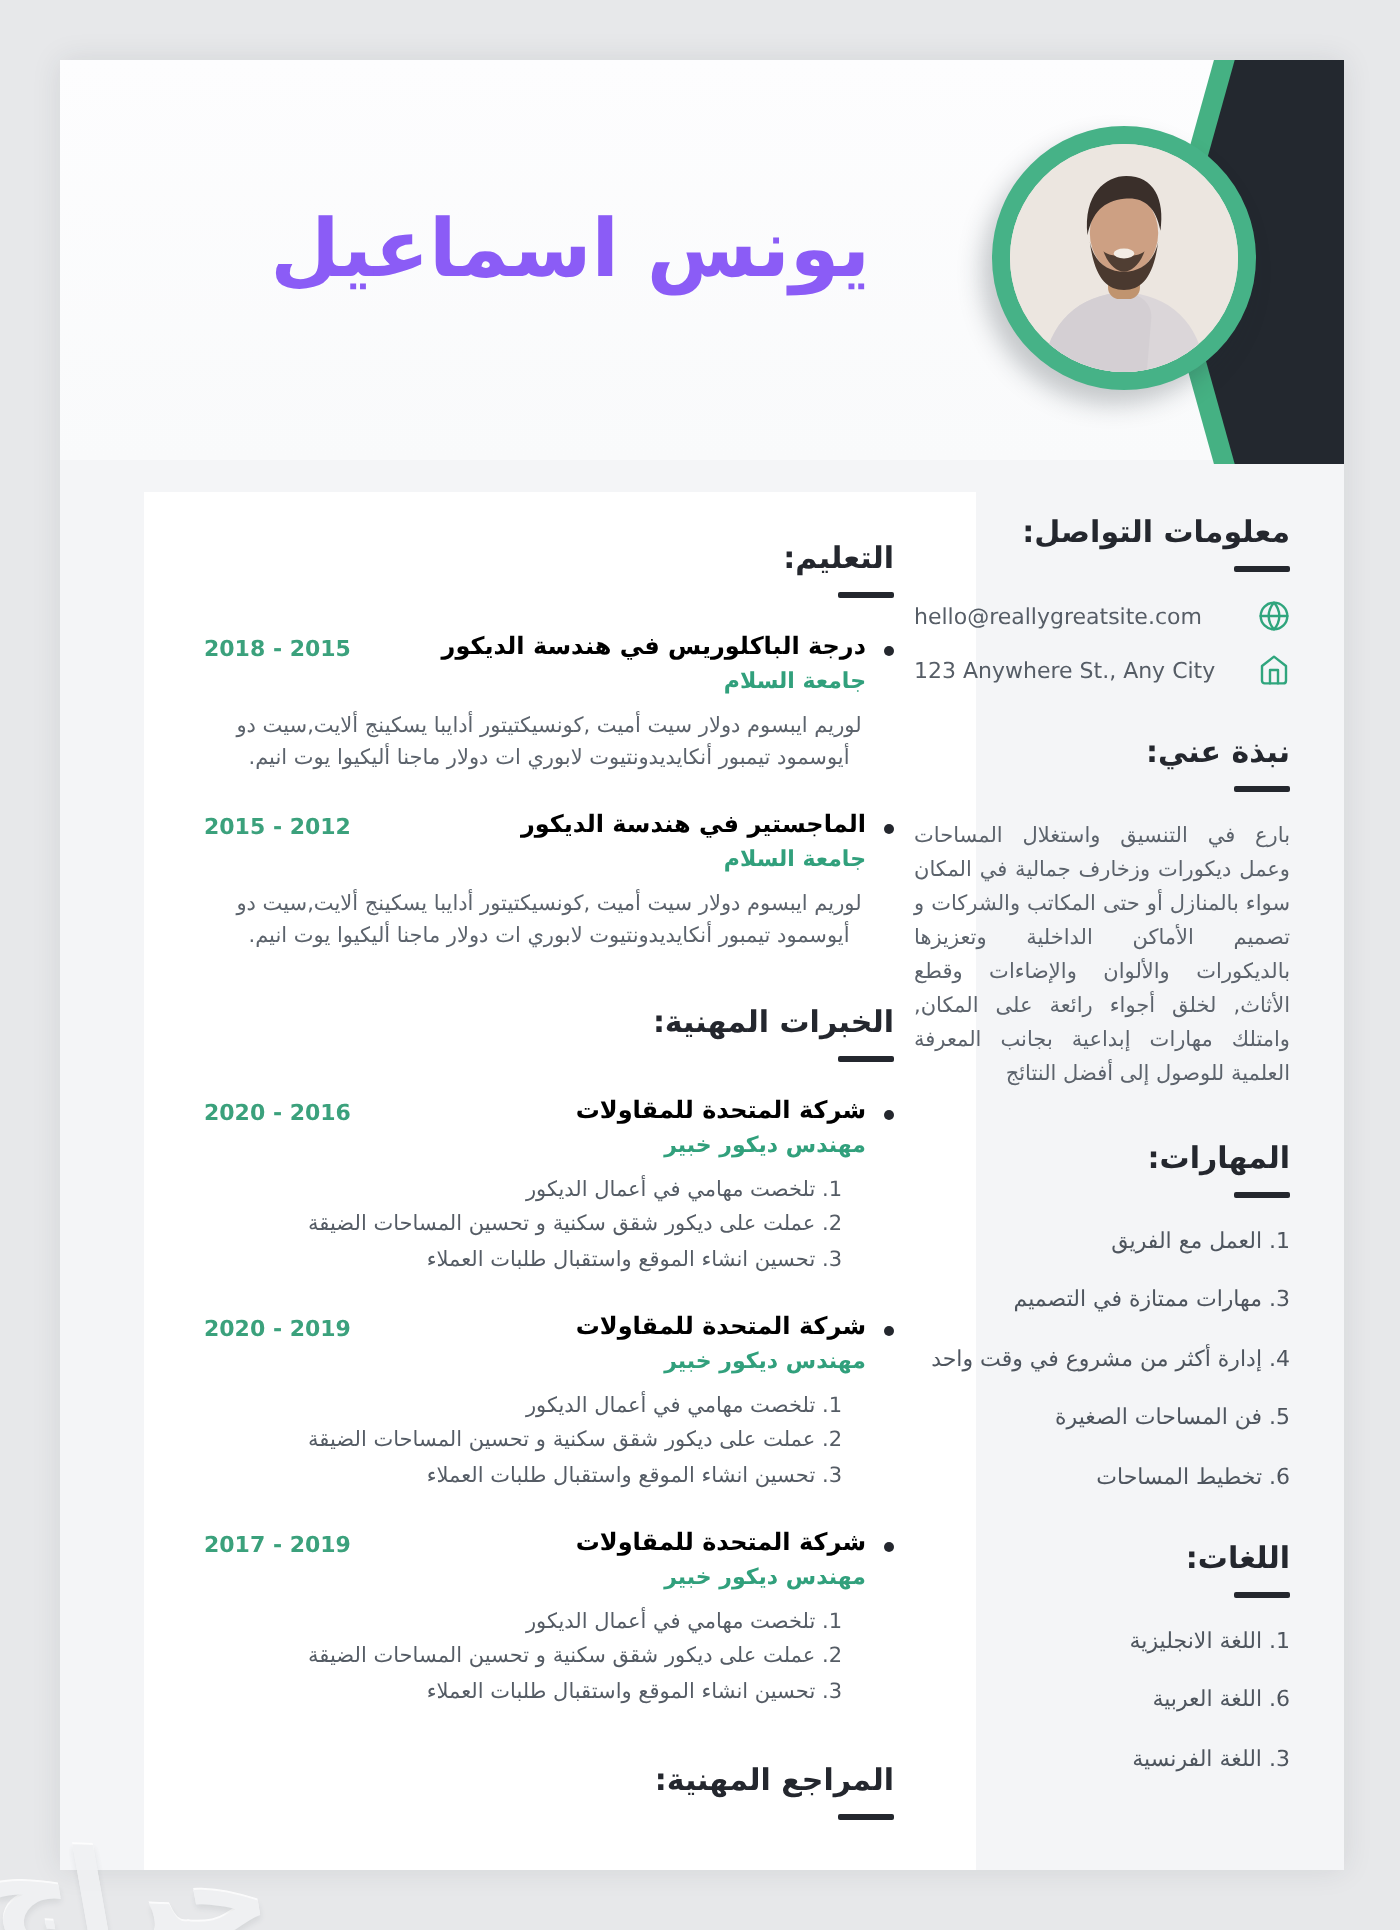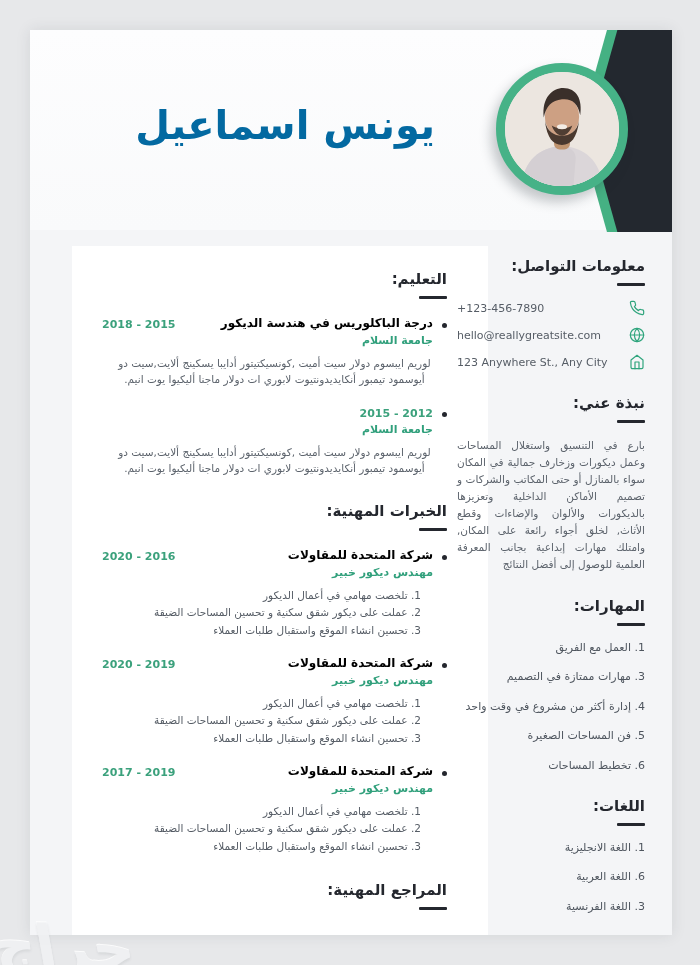--- a/index.html
+++ b/index.html
@@ -23,21 +23,21 @@
   .corner-shape { position:absolute; top:0; right:0; width:92px; height:202px; }
   .photo {
     position:absolute; top:33px; right:44px; width:132px; height:132px;
     border-radius:50%; border:9px solid #46b287; background:#ece6e0;
     overflow:hidden; box-shadow:-5px 7px 12px rgba(30,42,50,.25);
     z-index:3;
   }
   .photo svg { display:block; width:100%; height:100%; }
   .name-block { position:absolute; top:74px; right:237px; text-align:right; z-index:2; }
   .candidate-name {
-    font-size:40px; font-weight:bold; color:#0369a1; line-height:1.05;
+    font-size:40px; font-weight:bold; color:#8b5cf6; line-height:1.05;
     white-space:nowrap; letter-spacing:-0.5px;
   }
   .candidate-role { margin-top:9px; font-size:18px; font-weight:bold; color:#2f9f7b; }
   
   .main-panel {
     position:absolute; left:0; top:216px; width:416px; height:689px;
     background:#ffffff; padding:24px 41px 0 30px; overflow:hidden;margin-left:42px;
   }
   .sidebar {
     position:absolute; top:227px; right:27px; width:188px; text-align:right;
@@ -121,20 +121,21 @@
             <div class="entry-title">درجة الباكلوريس في هندسة الديكور</div>
             <div class="entry-date" dir="ltr">2018 - 2015</div>
           </div>
           <div class="entry-org">جامعة السلام</div>
           <div class="entry-desc">لوريم ايبسوم دولار سيت أميت ,كونسيكتيتور أدايبا يسكينج ألايت,سيت دو أيوسمود تيمبور أنكايديدونتيوت لابوري ات دولار ماجنا أليكيوا يوت انيم.</div>
         </div>
 
         <div class="entry">
           <div class="entry-head">
             <span class="dot"></span>
+            <div class="entry-title">الماجستير في هندسة الديكور</div>
             <div class="entry-date" dir="ltr">2015 - 2012</div>
           </div>
           <div class="entry-org">جامعة السلام</div>
           <div class="entry-desc">لوريم ايبسوم دولار سيت أميت ,كونسيكتيتور أدايبا يسكينج ألايت,سيت دو أيوسمود تيمبور أنكايديدونتيوت لابوري ات دولار ماجنا أليكيوا يوت انيم.</div>
         </div>
       </div>
 
       <div class="section" style="margin-top:26px;">
         <div class="sec-heading">الخبرات المهنية:</div>
         <div class="heading-bar"></div>
@@ -189,26 +190,20 @@
       </div>
 
     </div>
 
     <div class="sidebar">
 
       <div class="side-section">
         <div class="side-head-wrap">
           <div class="sec-heading">معلومات التواصل:</div>
           <div class="heading-bar"></div>
-        </div>
-        <div class="contact-row">
-          <svg width="16" height="16" viewBox="0 0 24 24" fill="none" stroke="#2fa57d" stroke-width="1.8" stroke-linecap="round" stroke-linejoin="round">
-            <path d="M22 16.92v3a2 2 0 0 1-2.18 2 19.79 19.79 0 0 1-8.63-3.07 19.5 19.5 0 0 1-6-6 19.79 19.79 0 0 1-3.07-8.67A2 2 0 0 1 4.11 2h3a2 2 0 0 1 2 1.72 12.84 12.84 0 0 0 .7 2.81 2 2 0 0 1-.45 2.11L8.09 9.91a16 16 0 0 0 6 6l1.27-1.27a2 2 0 0 1 2.11-.45 12.84 12.84 0 0 0 2.81.7A2 2 0 0 1 22 16.92z"></path>
-          </svg>
-          <div class="contact-text">+123-456-7890</div>
         </div>
         <div class="contact-row">
           <svg width="16" height="16" viewBox="0 0 24 24" fill="none" stroke="#2fa57d" stroke-width="1.8" stroke-linecap="round" stroke-linejoin="round">
             <circle cx="12" cy="12" r="10"></circle>
             <line x1="2" y1="12" x2="22" y2="12"></line>
             <path d="M12 2a15.3 15.3 0 0 1 4 10 15.3 15.3 0 0 1-4 10 15.3 15.3 0 0 1-4-10 15.3 15.3 0 0 1 4-10z"></path>
           </svg>
           <div class="contact-text">hello@reallygreatsite.com</div>
         </div>
         <div class="contact-row">

